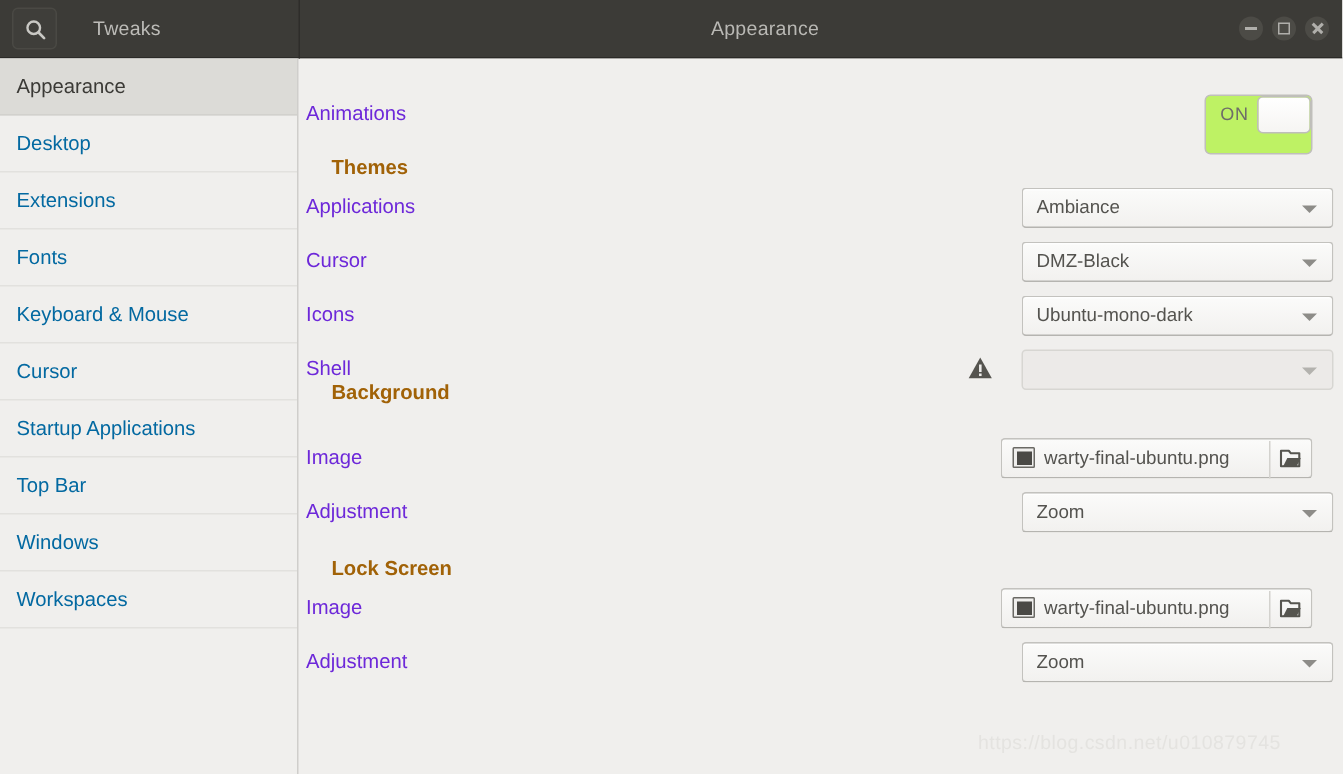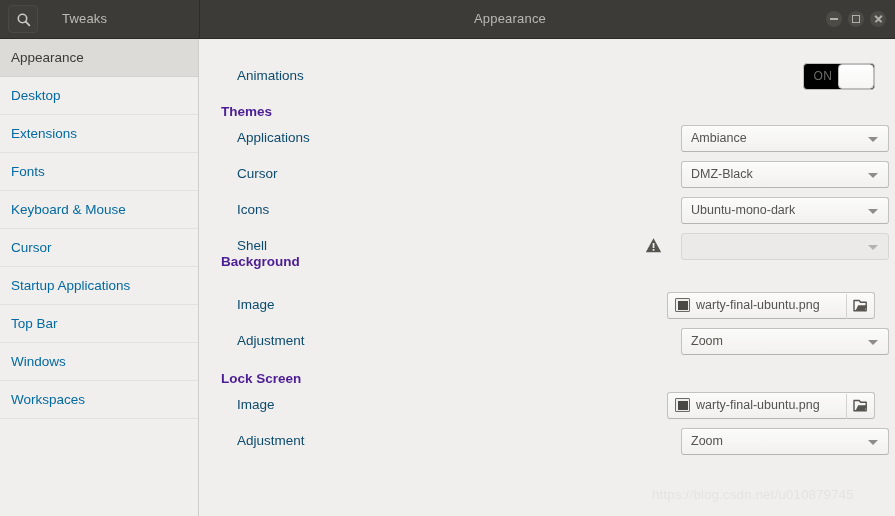--- a/index.html
+++ b/index.html
@@ -102,26 +102,26 @@
     position: absolute; left: 200px; top: 39px;
     width: 695px; height: 477px;
     background: #f0efed;
     overflow: hidden;
   }
   .row {
     position: absolute;
     left: 0; width: 695px; height: 28px;
   }
   .row .label {
-    position: absolute; left: 37px; top: 5px;
-    font-size: 13.5px; color: #0c4a6e;
+    position: absolute; left: 4px; top: 5px;
+    font-size: 13.5px; color: #6d28d9;
     white-space: nowrap;
   }
   .row .label.section {
-    font-weight: bold; color: #4c1d95;
+    font-weight: bold; color: #a16207;
     left: 21px;
   }
 
   
   .dropdown {
     position: absolute; right: 6px; top: 0;
     width: 208px; height: 27px;
     background: linear-gradient(to bottom, #fbfbfa 0%, #f2f1ef 100%);
     border: 1px solid #c3c2be;
     border-bottom-color: #b5b4b0;
@@ -190,24 +190,24 @@
     width: 1px; height: 25px; background: #d3d2ce;
   }
   .filebtn .docicon {
     position: absolute; right: 5px; top: 5px;
     width: 17px; height: 16px;
   }
 
   
   .switch {
     position: absolute; right: 20px; top: 0;
-    width: 72px; height: 27px;
+    width: 72px; height: 40px;
     border: 1px solid #c0bfbb;
     border-radius: 4px;
-    background: #000000;
+    background: #bef264;
     box-sizing: border-box;
     overflow: hidden;
   }
   .switch .on-label {
     position: absolute; left: 0; top: 0;
     width: 38px; height: 25px;
     line-height: 25px; text-align: center;
     font-size: 12px; color: #6e6d69;
     letter-spacing: .5px;
   }

